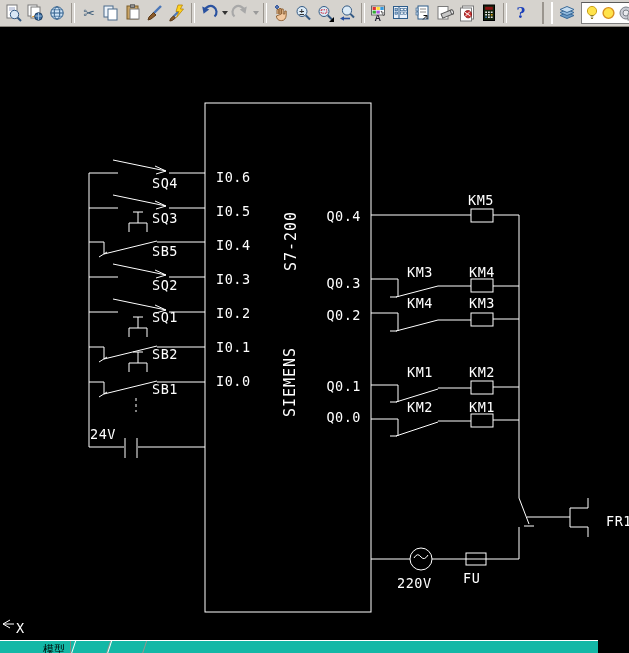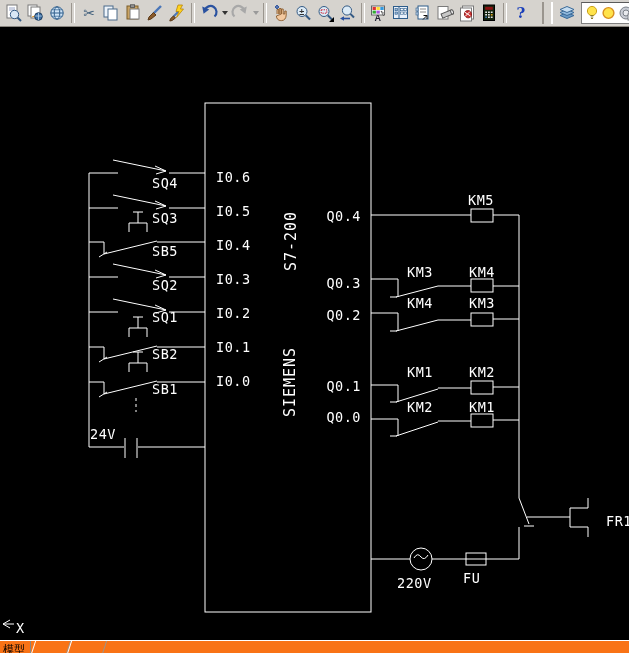--- a/index.html
+++ b/index.html
@@ -32,23 +32,23 @@
   
   .canvas{position:absolute;top:28px;left:0;width:629px;height:612px;background:#000;}
   .canvas svg{display:block;}
   .sch{stroke:#fff;stroke-width:1;fill:none;}
   text.cad{fill:#fff;stroke:none;font-family:"DejaVu Sans Mono",monospace;
     font-size:13.5px;letter-spacing:0.5px;}
   text.cadv{fill:#fff;stroke:none;font-family:"DejaVu Sans Mono",monospace;
     font-size:15px;letter-spacing:1px;}
 
   
-  .tabstrip{position:absolute;top:640px;left:0;width:629px;height:13px;
-    background:#f97316;border-top:1px solid #fff;overflow:hidden;
-    display:flex;align-items:flex-start;}
+  .tabstrip{position:absolute;top:640px;left:0;width:558px;height:13px;
+    background:#14b8a6;border-top:1px solid #fff;overflow:hidden;
+    display:flex;align-items:flex-start;padding-left:40px;}
   .modeltab{font-size:11px;color:#000;padding:1px 3px 0 3px;white-space:nowrap;}
   .tabdiv{width:1px;height:13px;background:#8a867f;margin:0 2px;flex:0 0 auto;}
   .tabghost{width:34px;height:13px;border-left:1px solid #fff;border-right:1px solid #9a958e;
     transform:skewX(-18deg);flex:0 0 auto;}
 </style>
 </head>
 <body>
 
 <div class="toolbar">
 

